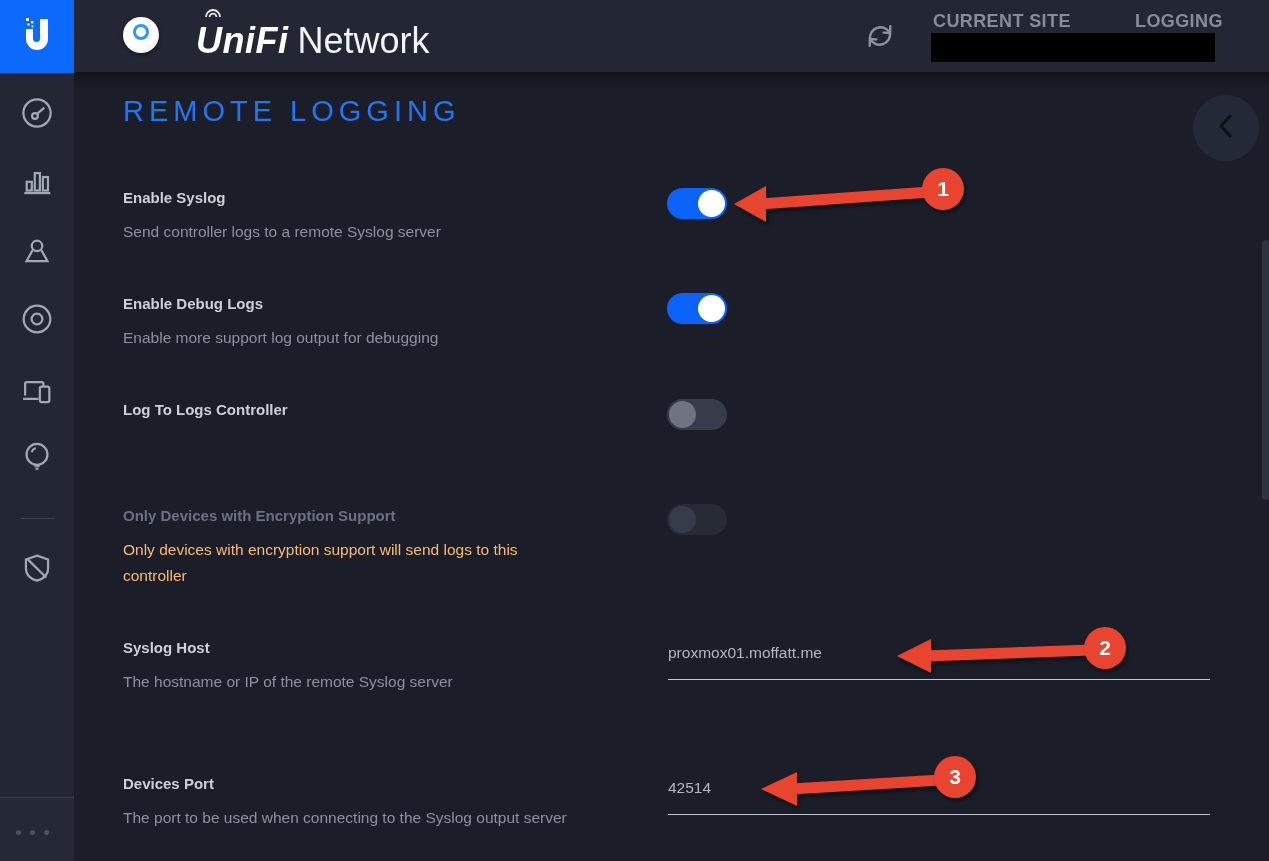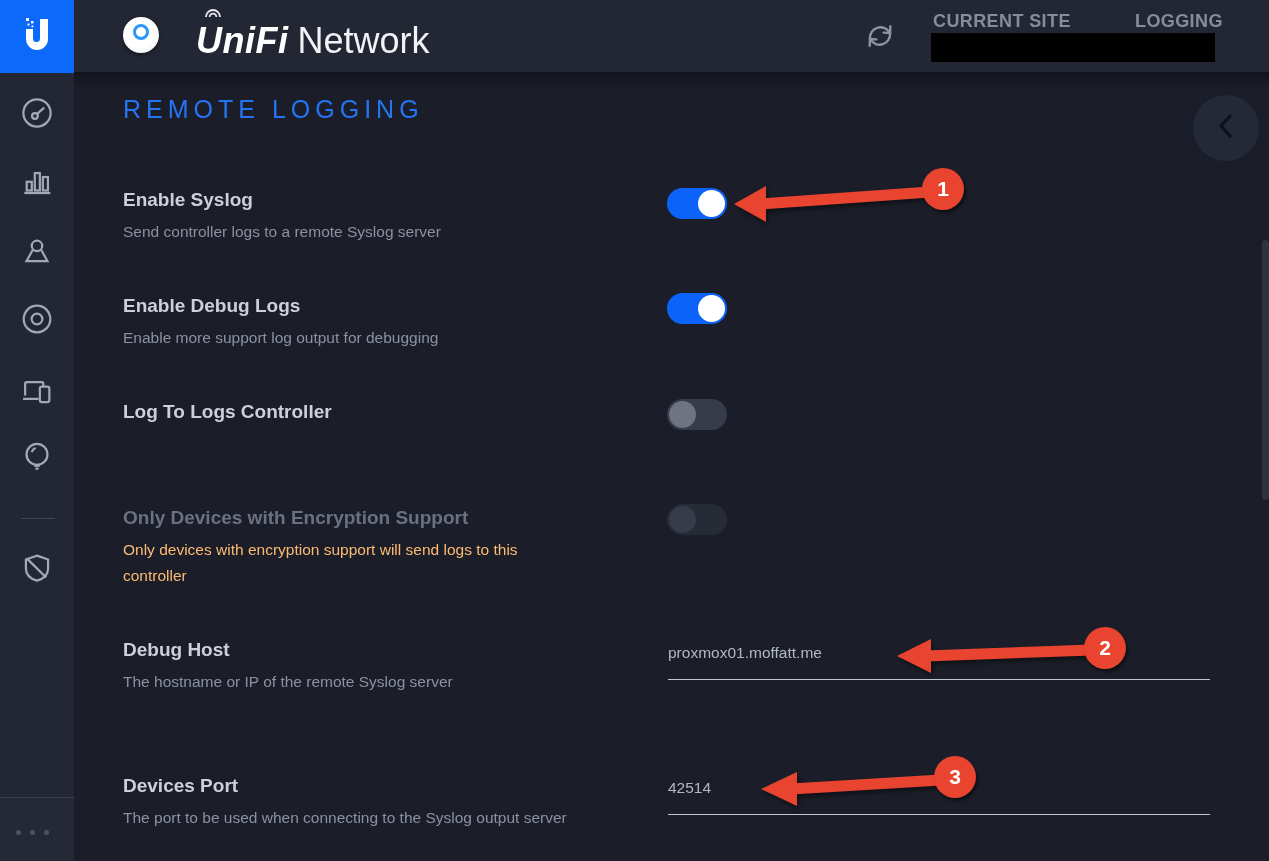--- a/index.html
+++ b/index.html
@@ -27,24 +27,24 @@
   .sidebar { position:absolute; left:0; top:0; width:74px; height:861px; background:#232734; }
   .logo-square { position:absolute; left:0; top:0; width:74px; height:73px; background:#0b6afb;
     display:flex; align-items:center; justify-content:center; }
   .nav-item { position:absolute; left:17px; width:40px; height:40px; display:flex; align-items:center; justify-content:center; }
   .side-divider { position:absolute; left:21px; width:34px; border-top:1px solid #3f4450; }
   .side-bottom { position:absolute; left:0; bottom:0; width:74px; height:64px; background:#252935; border-top:1px solid #3a3f4d; }
   .dots { position:absolute; left:16px; top:32px; display:flex; gap:9px; }
   .dots i { width:5px; height:5px; border-radius:50%; background:#4d5260; }
 
   
-  .page-title { position:absolute; left:123px; top:95px; font-size:25px; letter-spacing:5px; color:#2574f4; }
+  .page-title { position:absolute; left:123px; top:95px; font-size:29px; letter-spacing:5px; color:#2574f4; }
   .back-button { position:absolute; left:1193px; top:95px; width:66px; height:66px; border-radius:50%;
     background:#242937; display:flex; align-items:center; justify-content:center; }
-  .row-label { position:absolute; left:123px; font-size:19px; font-weight:bold; color:#ccd0d8; }
+  .row-label { position:absolute; left:123px; font-size:15px; font-weight:bold; color:#ccd0d8; }
   .row-desc  { position:absolute; left:123px; font-size:15.5px; color:#8b91a0; width:448px; line-height:26px; }
   .row-label.disabled { color:#6a7180; }
   .row-desc.disabled  { color:#fdba74; }
 
   .toggle { position:absolute; left:667px; width:60px; height:31px; border-radius:16px; cursor:pointer; }
   .toggle .knob { position:absolute; top:2px; width:27px; height:27px; border-radius:50%; }
   .toggle.on  { background:#0b63fa; }  .toggle.on .knob  { right:2px; background:#fff; }
   .toggle.off { background:#363c49; }  .toggle.off .knob { left:2px;  background:#6e7482; }
   .toggle.dis { background:#262b36; }  .toggle.dis .knob { left:2px;  background:#363c49; }
 
@@ -208,21 +208,21 @@
   <div class="toggle off" style="top:399px">
       <div class="knob"></div>
     </div>
 
   <div class="row-label disabled" style="top:507px">Only Devices with Encryption Support</div>
   <div class="row-desc disabled" style="top:537px">Only devices with encryption support will send logs to this controller</div>
   <div class="toggle dis" style="top:504px">
       <div class="knob"></div>
     </div>
 
-  <div class="row-label" style="top:639px">Debug Host</div>
+  <div class="row-label" style="top:639px">Syslog Host</div>
   <div class="row-desc" style="top:669px">The hostname or IP of the remote Syslog server</div>
   <div class="input-line" style="top:641px">
     <input type="text" value="proxmox01.moffatt.me" style="">
   </div>
 
   <div class="row-label" style="top:775px">Devices Port</div>
   <div class="row-desc" style="top:805px">The port to be used when connecting to the Syslog output server</div>
   <div class="input-line" style="top:776px">
     <input type="text" value="42514" style="">
   </div>

